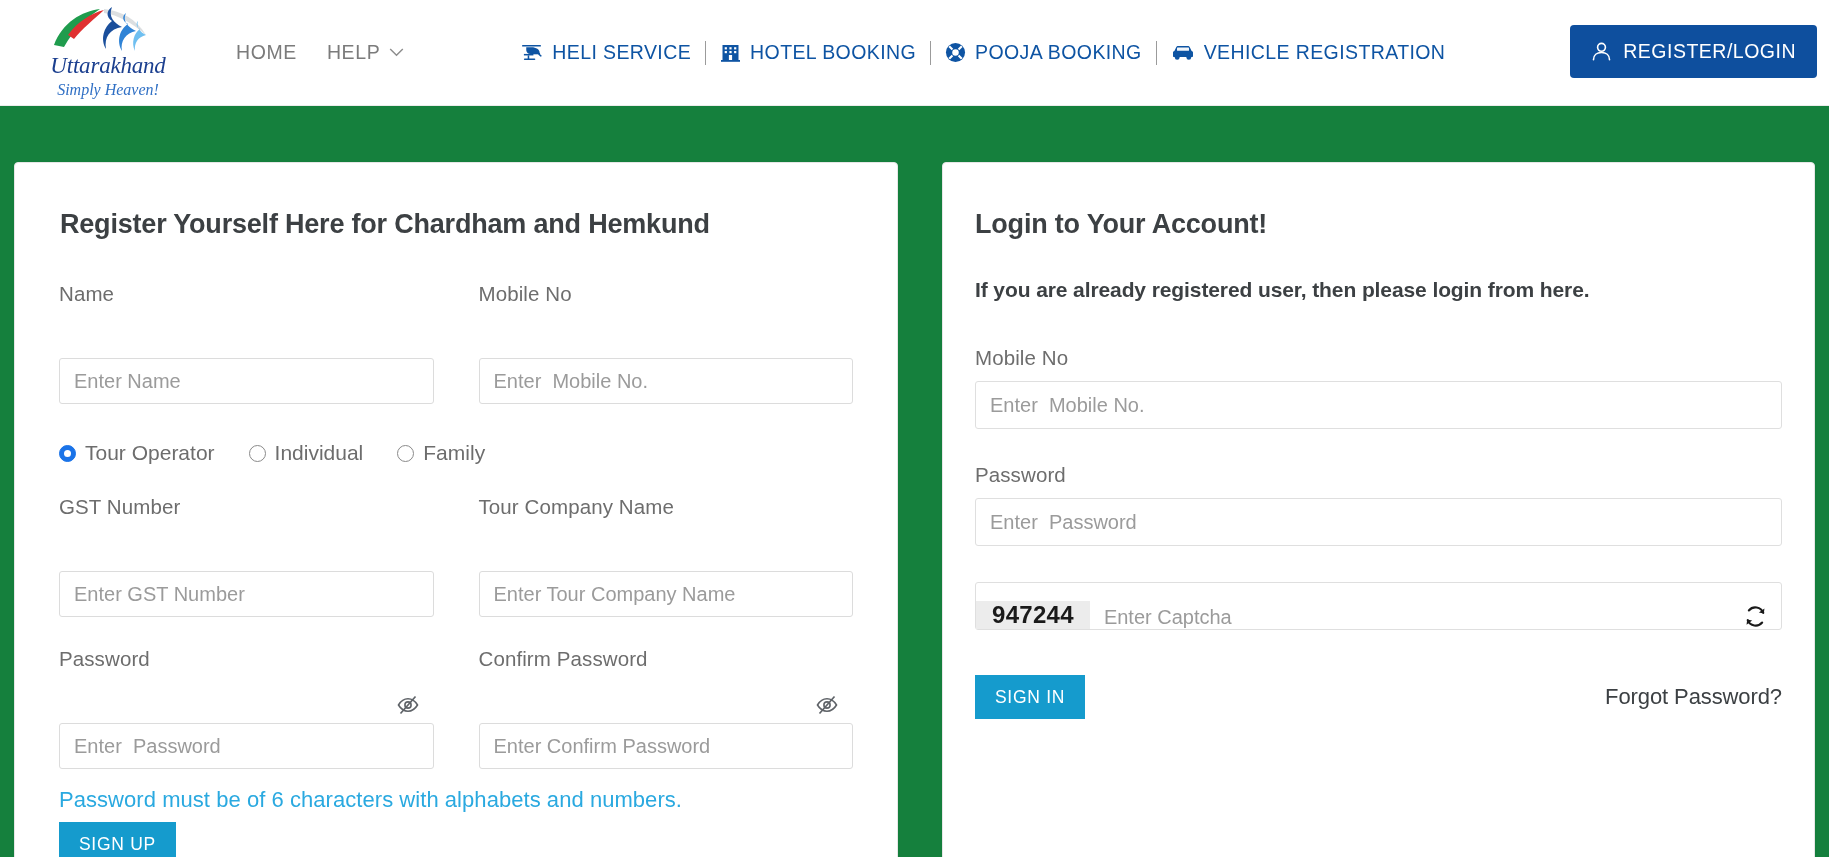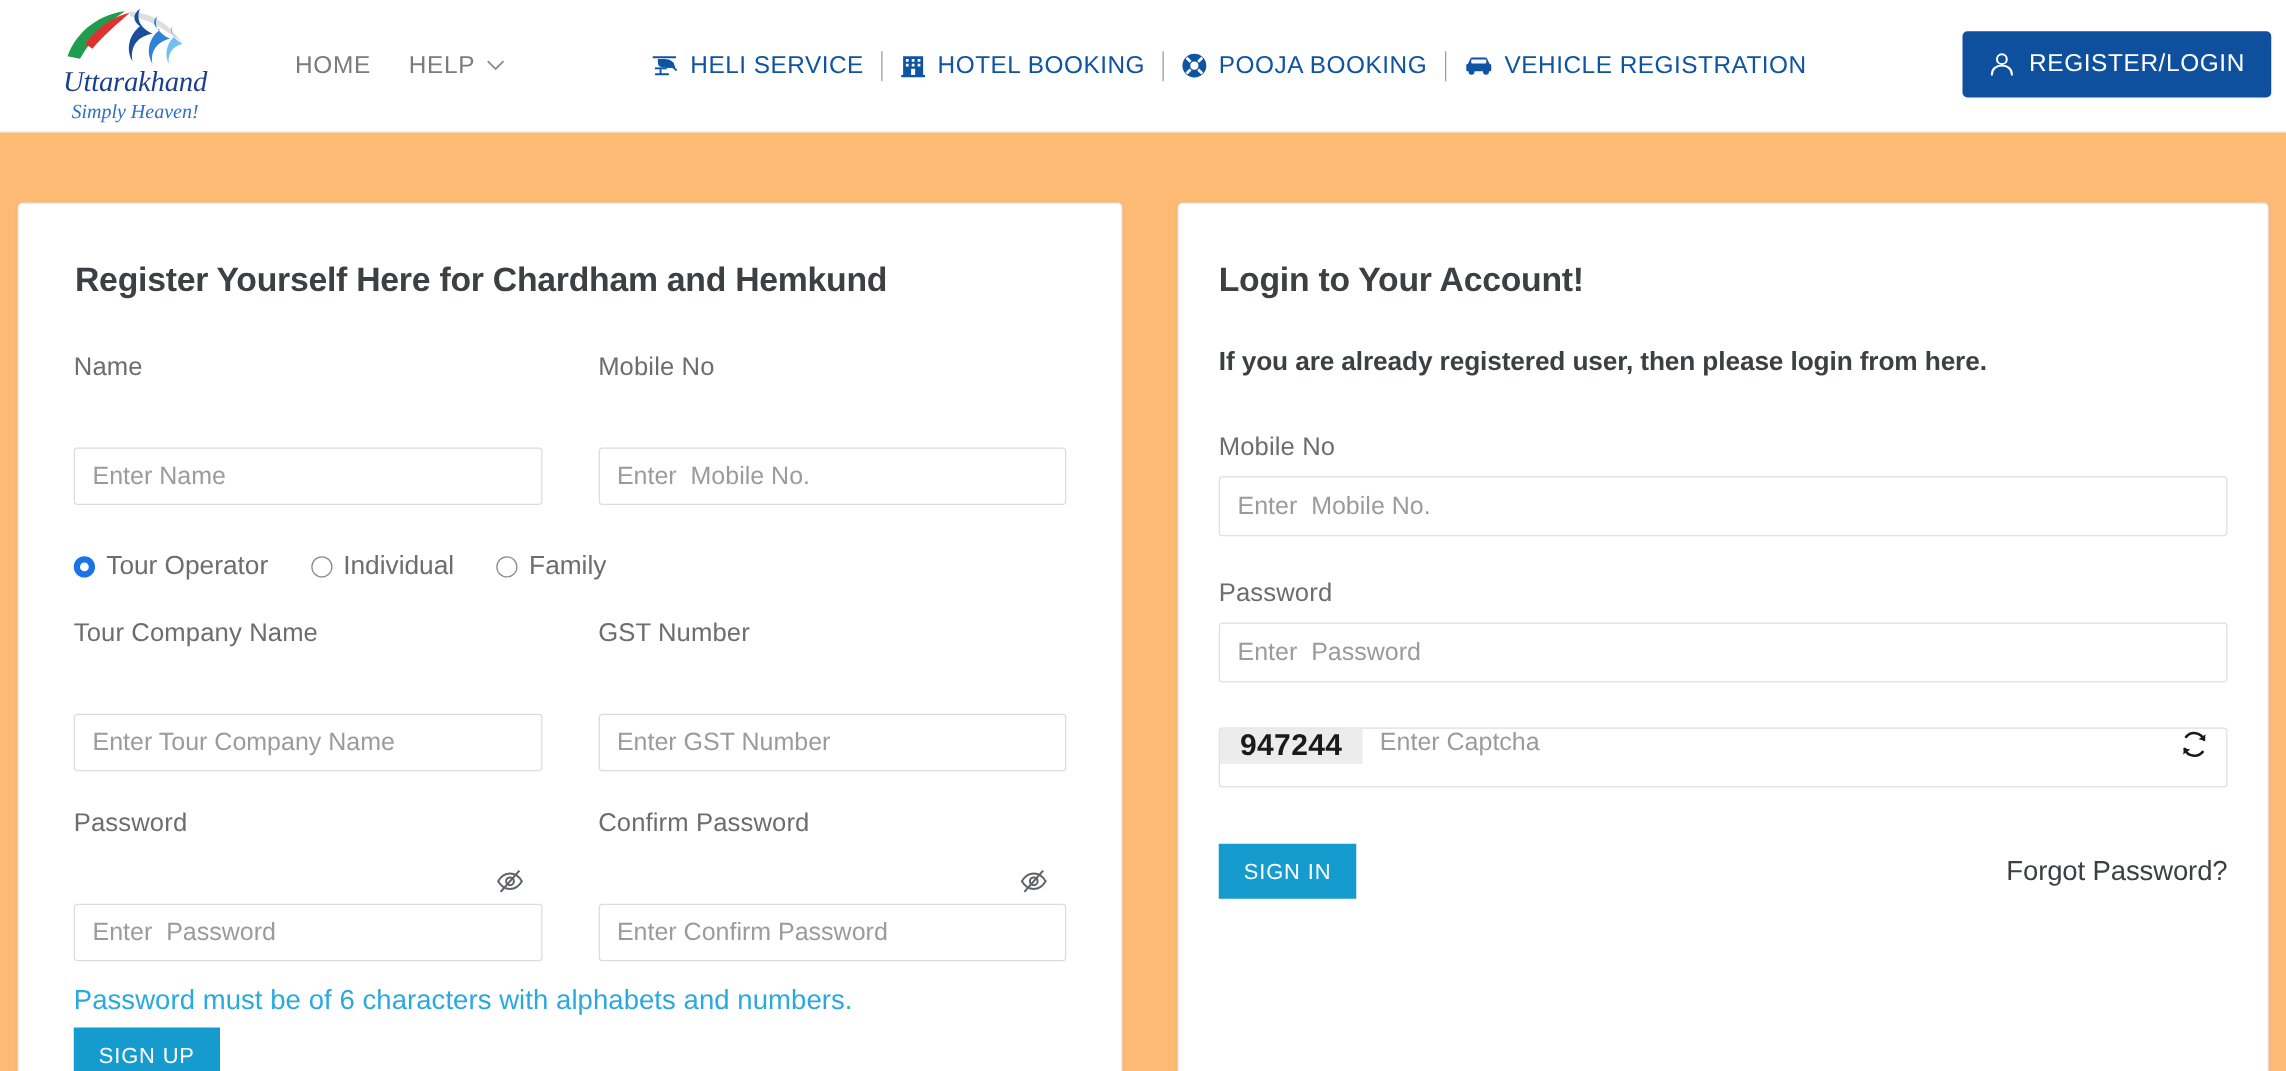--- a/index.html
+++ b/index.html
@@ -108,21 +108,21 @@
     letter-spacing: 0.5px;
     font-family: "Liberation Sans", sans-serif;
     cursor: pointer;
   }
 
   
   .page {
     position: relative;
     width: 1829px;
     height: 751px;
-    background: #fdba74;
+    background: #15803d;
     padding-top: 56px;
   }
   .cards {
     display: flex;
     gap: 44px;
     padding: 0 14px;
     align-items: flex-start;
   }
   .card {
     background: #ffffff;
@@ -255,21 +255,21 @@
     font-size: 20px;
     color: #3c4043;
     font-family: "Liberation Sans", sans-serif;
     outline: none;
     background: #fff;
   }
   .login-txt::placeholder { color: #9b9b9b; }
 
   .captcha-row {
     display: flex;
-    align-items: flex-start;
+    align-items: flex-end;
     margin-top: 36px;
     border: 1px solid #dfdfdf;
     border-radius: 3px;
     height: 48px;
     background: #ffffff;
   }
   .captcha-code {
     background: #ececec;
     display: flex;
     align-items: center;
@@ -438,29 +438,29 @@
           <span class="radio-label">Individual</span>
         </label>
         <label class="radio-item">
           <span class="radio-dot"></span>
           <span class="radio-label">Family</span>
         </label>
       </div>
 
       <div class="form-grid" style="margin-top:30px;">
         <div class="field">
+          <label class="field-label">GST Number</label>
+          <div class="input-wrap">
+            <input class="txt" type="text" placeholder="Enter GST Number" style="">
+          </div>
+        </div>
+        <div class="field">
           <label class="field-label">Tour Company Name</label>
           <div class="input-wrap">
             <input class="txt" type="text" placeholder="Enter Tour Company Name" style="">
-          </div>
-        </div>
-        <div class="field">
-          <label class="field-label">GST Number</label>
-          <div class="input-wrap">
-            <input class="txt" type="text" placeholder="Enter GST Number" style="">
           </div>
         </div>
       </div>
 
       <div class="form-grid" style="margin-top:30px;">
         <div class="field">
           <label class="field-label">Password</label>
           <div class="input-wrap">
             <input class="txt" type="text" style="padding-right: 46px;" placeholder="Enter  Password">
             <button class="eye-btn">

